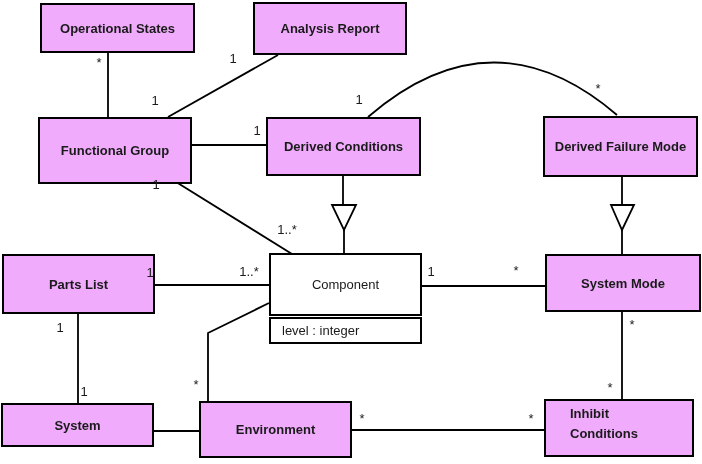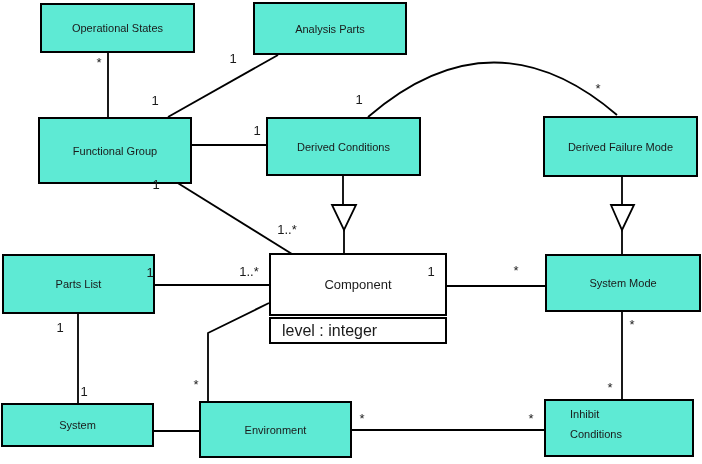--- a/index.html
+++ b/index.html
@@ -2,34 +2,34 @@
 <html><head>
 <meta charset="utf-8">
 <style>
   html,body{margin:0;padding:0;background:#fff;}
   #diagram{
     position:relative;width:702px;height:464px;background:#ffffff;
     font-family:"Liberation Sans",sans-serif;color:#000;overflow:hidden;
   }
   svg.wires{position:absolute;left:0;top:0;z-index:0;}
   .uml-box{
-    position:absolute;border:2px solid #000;background:#5eead4;box-sizing:border-box;
+    position:absolute;border:2px solid #000;background:#f0abfc;box-sizing:border-box;
     display:flex;align-items:center;justify-content:center;
-    font-size:11px;color:#1a1a1a;z-index:1;text-align:center;
+    font-size:13px;color:#1a1a1a;z-index:1;text-align:center;font-weight:bold;
   }
   .uml-box.shift-left{}
   .comp-wrap{position:absolute;z-index:1;}
   .comp-name{
     border:2px solid #000;background:#fff;box-sizing:border-box;width:100%;height:63px;
     display:flex;align-items:center;justify-content:center;font-size:13px;color:#1a1a1a;
   }
   .comp-attrs{
     border:2px solid #000;background:#fff;box-sizing:border-box;width:100%;height:27px;
     margin-top:1px;display:flex;align-items:center;justify-content:flex-start;
-    padding-left:11px;font-size:16px;color:#1a1a1a;
+    padding-left:11px;font-size:13px;color:#1a1a1a;
   }
   .uml-box.two-line{
     flex-direction:column;align-items:flex-start;justify-content:flex-start;
     padding:3px 0 0 24px;line-height:20px;text-align:left;
   }
   .mult{
     position:absolute;transform:translate(-50%,-50%);font-size:13px;color:#1a1a1a;
     z-index:2;white-space:nowrap;background:transparent;
   }
 </style>
@@ -59,40 +59,40 @@
     </g>
     <polygon points="332,205 356,205 344,230" fill="#fff" stroke="#000" stroke-width="1.8"></polygon>
     <polygon points="611,205 634,205 622,230" fill="#fff" stroke="#000" stroke-width="1.8"></polygon>
   </svg>
 
   <div class="uml-box" style="left:40px;top:3px;width:155px;height:50px">
     <span>Operational States</span>
   </div>
 
   <div class="uml-box" style="left:253px;top:2px;width:154px;height:53px">
-    <span>Analysis Parts</span>
+    <span>Analysis Report</span>
   </div>
 
   <div class="uml-box" style="left:38px;top:117px;width:154px;height:67px">
     <span>Functional Group</span>
   </div>
 
   <div class="uml-box" style="left:266px;top:117px;width:155px;height:59px">
     <span>Derived Conditions</span>
   </div>
 
   <div class="uml-box" style="left:543px;top:116px;width:155px;height:61px">
     <span>Derived Failure Mode</span>
   </div>
 
   <div class="uml-box shift-left" style="left:2px;top:254px;width:153px;height:60px">
     <span>Parts List</span>
   </div>
 
-  <div class="comp-wrap" style="left:269px;top:253px;width:178px">
+  <div class="comp-wrap" style="left:269px;top:253px;width:153px">
     <div class="comp-name">
       <span>Component</span>
     </div>
     <div class="comp-attrs">
       <span>level : integer</span>
     </div>
   </div>
 
   <div class="uml-box" style="left:545px;top:254px;width:156px;height:58px">
     <span>System Mode</span>

